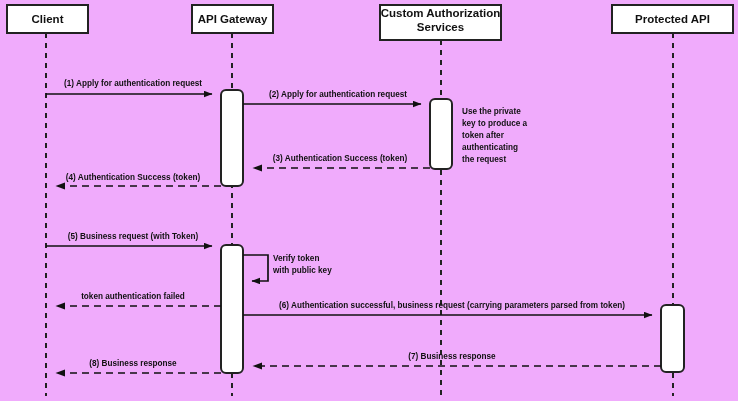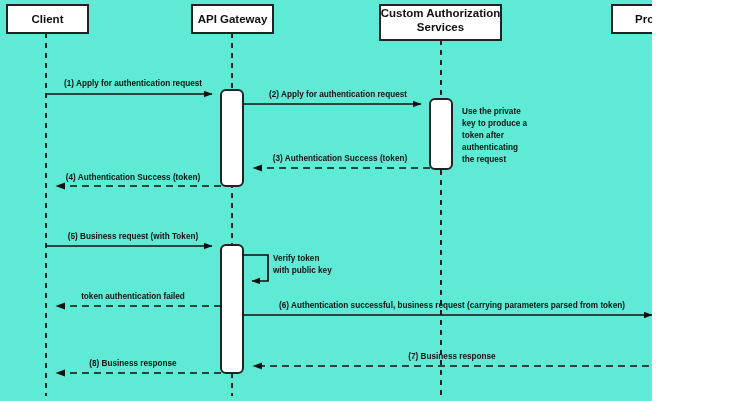--- a/index.html
+++ b/index.html
@@ -5,23 +5,23 @@
   html, body {
     margin: 0;
     padding: 0;
     background: #ffffff;
   }
   body {
     font-family: "Liberation Sans", sans-serif;
   }
   #canvas {
     position: relative;
-    width: 652px;
+    width: 738px;
     height: 401px;
-    background: #5eead4;
+    background: #f0abfc;
     overflow: hidden;
   }
   svg#diagram {
     position: absolute;
     top: 0;
     left: 0;
     width: 738px;
     height: 401px;
     display: block;
   }

